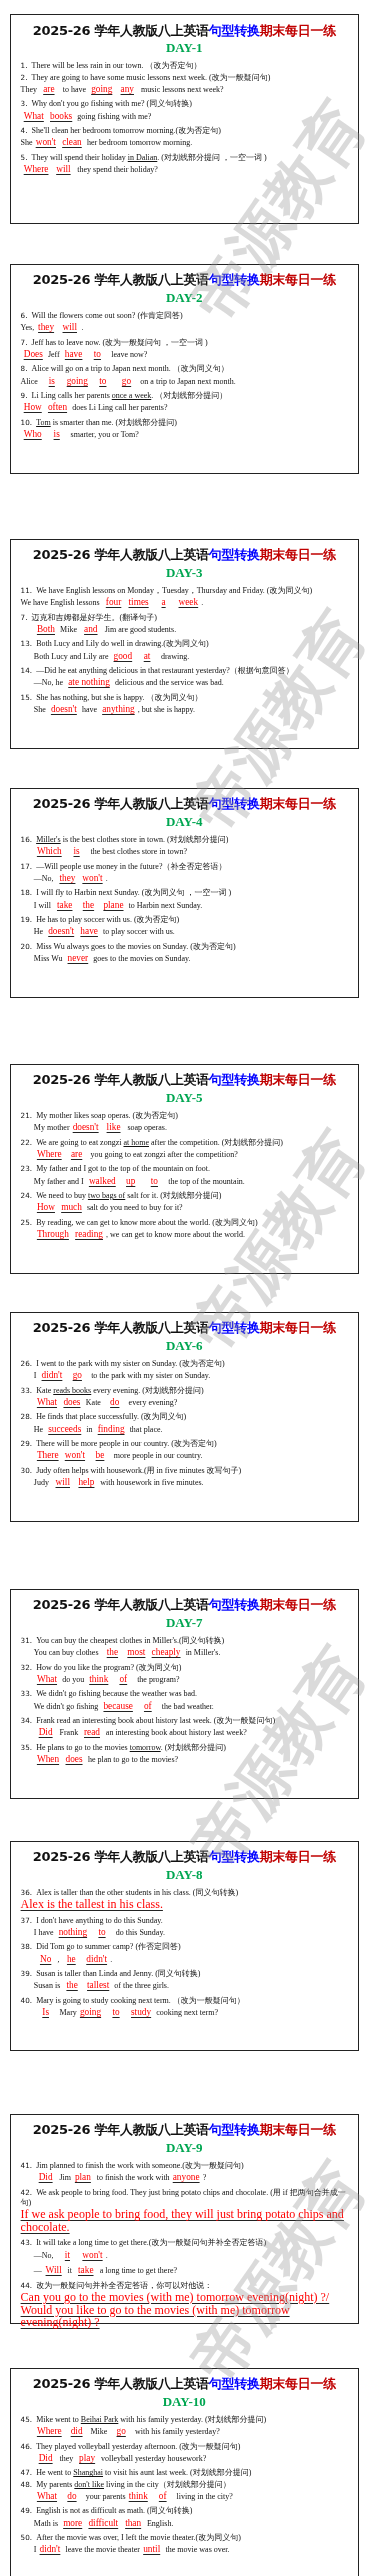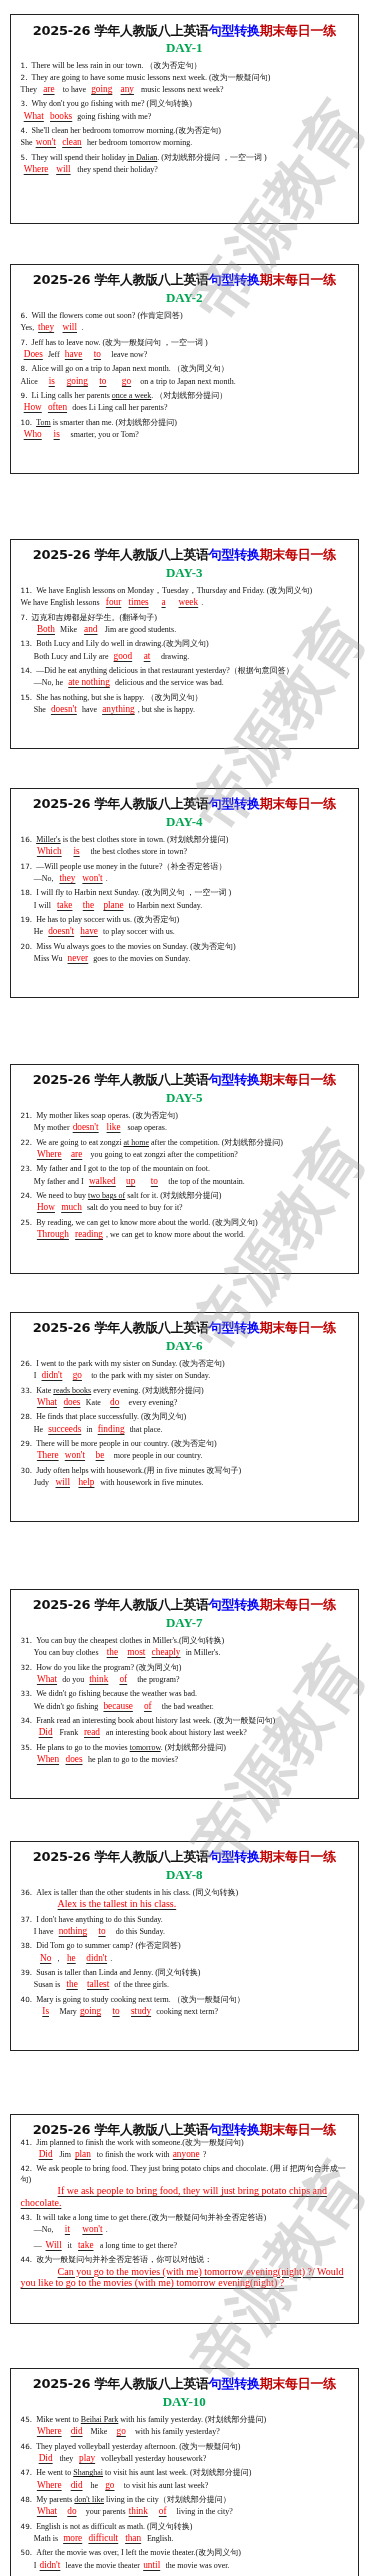--- a/index.html
+++ b/index.html
@@ -13,22 +13,22 @@
   .title .t-blue { color: #0000ff; }
   .title .t-red { color: #c00000; }
   .day { text-align: center; color: #00a651; font-weight: bold; font-size: 13px;
          font-family: "Liberation Serif", serif; margin-top: 2.1px; margin-bottom: 5.2px; }
   .q { font-size: 8px; line-height: 10.3px; padding-left: 9.8px; padding-right: 5.2px; margin: 0 0 1px 0; }
   .q .num { font-family: "DejaVu Sans", sans-serif; font-size: 7.2px; margin-right: 4.1px; }
   .a { font-size: 8px; line-height: 10.8px; padding-left: 9.8px; margin: 0 0 3.6px 0; }
   .a.indent { padding-left: 23px; }
   .fill { color: #ff0000; font-size: 9.3px; text-decoration: underline; text-underline-offset: 1.5px;
           text-decoration-color: #222; padding: 0 3.1px; display: inline-block; min-width: 17.5px; text-align: center; }
-  .full { color: #ff0000; font-size: 10px; text-decoration: underline; text-underline-offset: 1.5px;
-          text-decoration-color: #222; margin-left: 37px; }
+  .full { color: #ff0000; font-size: 12px; text-decoration: underline; text-underline-offset: 1.5px;
+          text-decoration-color: #222; }
   .ul { text-decoration: underline; }
   .watermark { position: absolute; color: rgba(150,150,150,0.35); font-size: 62px; font-weight: bold;
                transform: rotate(-55deg); font-family: "DejaVu Sans", sans-serif; pointer-events: none; white-space: nowrap; }
 </style>
 </head>
 <body>
 
 <div id="root">
     <div class="box" style="top: 14.4px;">
     <div class="title">
@@ -170,20 +170,21 @@
         <div class="q"><span class="num">39.</span><span>Susan is taller than Linda and Jenny. (同义句转换)</span></div>
         <div class="a indent"><span class="">Susan is</span><span class="fill">the</span><span class="fill">tallest</span><span class=""> of the three girls.</span></div>
         <div class="q"><span class="num">40.</span><span>Mary is going to study cooking next term. （改为一般疑问句）</span></div>
         <div class="a indent"><span class="fill">Is</span><span class=""> Mary</span><span class="fill">going</span><span class="fill">to</span><span class="fill">study</span><span class=""> cooking next term?</span></div>
       </div>
   </div>
     <div class="box" style="top: 2114px;">
     <div class="title">
       <span class="t-black">2025-26 学年人教版八上英语</span><span class="t-blue">句型转换</span><span class="t-red">期末每日一练</span>
     </div>
+    <div class="day">DAY-9</div>
     <div class="qs">
         <div class="q"><span class="num">41.</span><span>Jim planned to finish the work with someone.(改为一般疑问句)</span></div>
         <div class="a indent"><span class="fill">Did</span><span class=""> Jim</span><span class="fill">plan</span><span class=""> to finish the work with</span><span class="fill">anyone</span><span class="">?</span></div>
         <div class="q"><span class="num">42.</span><span>We ask people to bring food. They just bring potato chips and chocolate. (用 if 把两句合并成一句)</span></div>
         <div class="a"><span class="full">If we ask people to bring food, they will just bring potato chips and chocolate.</span></div>
         <div class="q"><span class="num">43.</span><span>It will take a long time to get there.(改为一般疑问句并补全否定答语)</span></div>
         <div class="a indent"><span class="">—No, </span><span class="fill">it</span><span class="fill">won't</span><span class="">.</span></div>
         <div class="a indent"><span class="">—</span><span class="fill">Will</span><span class=""> it </span><span class="fill">take</span><span class=""> a long time to get there?</span></div>
         <div class="q"><span class="num">44.</span><span>改为一般疑问句并补全否定答语，你可以对他说：</span></div>
         <div class="a"><span class="full">Can you go to the movies (with me) tomorrow evening(night) ?/ Would you like to go to the movies (with me) tomorrow evening(night) ?</span></div>
@@ -193,21 +194,20 @@
     <div class="title">
       <span class="t-black">2025-26 学年人教版八上英语</span><span class="t-blue">句型转换</span><span class="t-red">期末每日一练</span>
     </div>
     <div class="day">DAY-10</div>
     <div class="qs">
         <div class="q"><span class="num">45.</span><span>Mike went to <span class="ul">Beihai Park</span> with his family yesterday. (对划线部分提问)</span></div>
         <div class="a indent"><span class="fill">Where</span><span class="fill">did</span><span class=""> Mike </span><span class="fill">go</span><span class=""> with his family yesterday?</span></div>
         <div class="q"><span class="num">46.</span><span>They played volleyball yesterday afternoon. (改为一般疑问句)</span></div>
         <div class="a indent"><span class="fill">Did</span><span class=""> they </span><span class="fill">play</span><span class=""> volleyball yesterday housework?</span></div>
         <div class="q"><span class="num">47.</span><span>He went to <span class="ul">Shanghai</span> to visit his aunt last week. (对划线部分提问)</span></div>
-        <div class="a indent"><span class="fill">Where</span><span class="fill">did</span><span class=""> he</span><span class="fill">go</span><span class=""> to visit his aunt last week?</span></div>
         <div class="q"><span class="num">48.</span><span>My parents <span class="ul">don't like</span> living in the city（对划线部分提问）</span></div>
         <div class="a indent"><span class="fill">What</span><span class="fill">do</span><span class=""> your parents</span><span class="fill">think</span><span class="fill">of</span><span class=""> living in the city?</span></div>
         <div class="q"><span class="num">49.</span><span>English is not as difficult as math. (同义句转换)</span></div>
         <div class="a indent"><span class="">Math is </span><span class="fill">more</span><span class="fill">difficult</span><span class="fill">than</span><span class=""> English.</span></div>
         <div class="q"><span class="num">50.</span><span>After the movie was over, I left the movie theater.(改为同义句)</span></div>
         <div class="a indent"><span class="">I</span><span class="fill">didn't</span><span class=""> leave the movie theater</span><span class="fill">until</span><span class=""> the movie was over.</span></div>
       </div>
   </div>
   </div>
 

